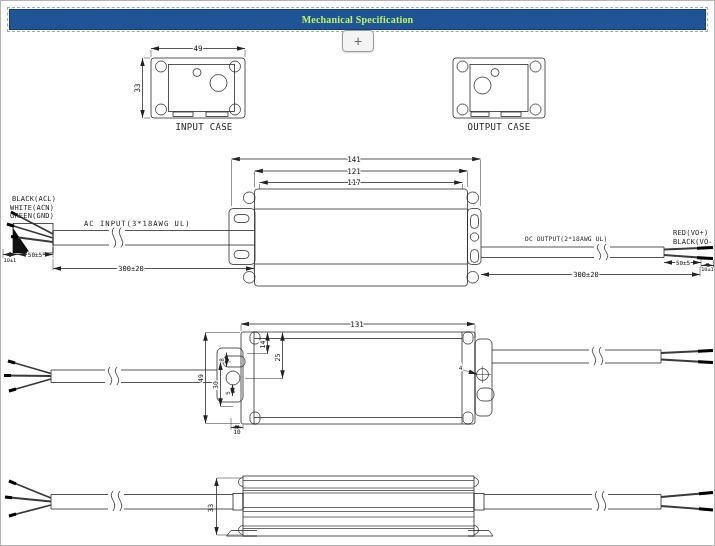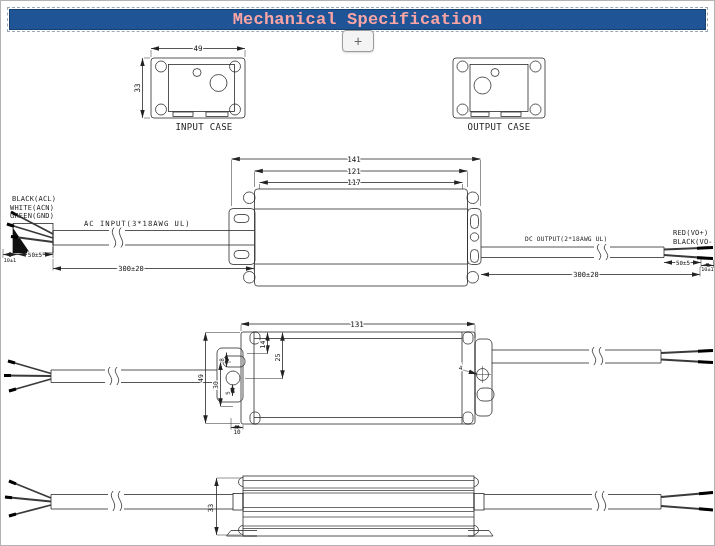--- a/index.html
+++ b/index.html
@@ -10,22 +10,22 @@
   }
   .header-wrap{
     position:absolute;left:6px;top:6px;right:6px;height:25px;
     border:1px dashed #9aa7b5;padding:1px;box-sizing:border-box;
   }
   .header-bar{
     width:100%;height:100%;background:#1F5597;border:1px solid #16406f;
     box-sizing:border-box;display:flex;align-items:center;justify-content:center;
   }
   .header-bar span{
-    color:#fca5a5;font-weight:bold;font-size:17px;letter-spacing:.2px;
-    font-family:Liberation Mono, monospace;
+    color:#bef264;font-weight:bold;font-size:10px;letter-spacing:.2px;
+    font-family:Liberation Serif, serif;
   }
   .add-btn{
     position:absolute;left:341px;top:29px;width:32px;height:22px;
     background:#f4f4f4;border:1px solid #9b9b9b;border-radius:4px;
     display:flex;align-items:center;justify-content:center;
     color:#666;font-size:14px;line-height:1;padding:0;cursor:pointer;z-index:5;
     box-shadow:0 1px 2px rgba(0,0,0,.15);
   }
   svg.draw{position:absolute;left:0;top:0;z-index:1;}
   svg.draw *{fill:none;stroke:#2b2b2b;stroke-width:.8;}

